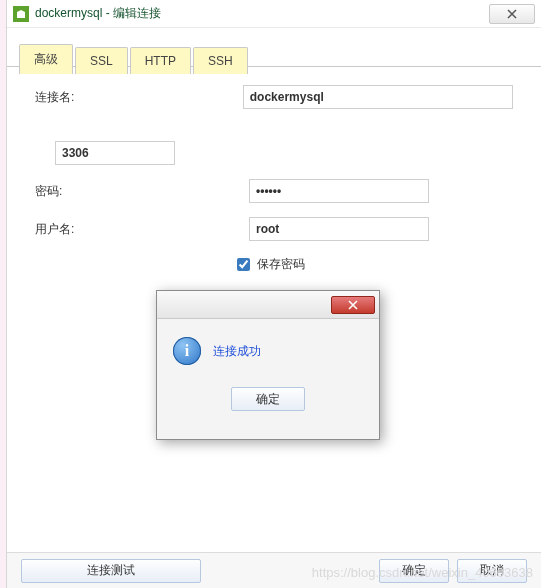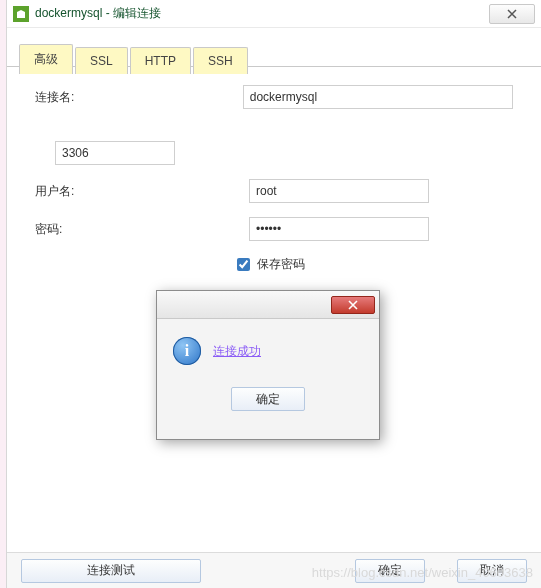--- a/index.html
+++ b/index.html
@@ -10,42 +10,42 @@
   .app-icon svg { width: 10px; height: 10px; }
   .title-text { color: #14532d; }
   .close-btn { margin-left: auto; width: 46px; height: 20px; border: 1px solid #c9c9c9; border-radius: 2px; background: linear-gradient(#fdfdfd,#e8e8e8); display: flex; align-items: center; justify-content: center; }
   .close-btn svg { width: 10px; height: 10px; }
   .tabbar { display: flex; align-items: flex-end; padding: 8px 12px 0 12px; border-bottom: 1px solid #c9c9c9; background: #fff; }
   .tab { padding: 6px 14px; border: 1px solid #c9c9c9; border-bottom: none; background: #fef9c3; margin-right: 2px; border-radius: 2px 2px 0 0; color: #444; position: relative; top: 8px; }
   .tab.active { background: #fff; border-bottom: 1px solid #fff; top: 1px; z-index: 1; font-weight: normal; }
   .form-area { padding: 18px 28px; }
   .row { display: flex; align-items: center; margin-bottom: 14px; gap: 44px; }
   .row label { width: 170px; color: #333; }
-  .row input[type="text"], .row input[type="password"] { height: 24px; border: 1px solid #cfcfcf; padding: 2px 6px; background: #fff; color: #333; }
+  .row input[type="text"], .row input[type="password"] { height: 24px; border: 1px solid #cfcfcf; padding: 2px 6px; background: #fff; color: #333; font-weight: bold; }
   .row .wide { width: 280px; }
   .row .med { width: 180px; }
   .row .nar { width: 120px; margin-left: 20px; }
   .checkrow { margin-left: 198px; display: flex; align-items: center; gap: 4px; color: #333; }
   .checkrow input { accent-color: #3a7bbf; }
-  .bottom-bar { position: absolute; bottom: 0; left: 0; right: 0; height: 36px; border-top: 1px solid #dcdcdc; background: #f7f7f7; display: flex; align-items: center; padding: 0 14px; gap: 24px; }
+  .bottom-bar { position: absolute; bottom: 0; left: 0; right: 0; height: 36px; border-top: 1px solid #dcdcdc; background: #f7f7f7; display: flex; align-items: center; padding: 0 14px; }
   .btn { height: 24px; padding: 0 22px; border: 1px solid #b5c8e0; background: linear-gradient(#fdfefe,#e8eef7); border-radius: 2px; color: #333; display: flex; align-items: center; }
   .bottom-bar .btn.test { min-width: 180px; justify-content: center; }
   .bottom-bar .spacer { flex: 1; }
   .bottom-bar .btn + .btn { margin-left: 8px; }
   .watermark { position: absolute; right: 8px; bottom: 8px; color: #d9d9d9; font-size: 13px; pointer-events: none; }
 
   
   .dialog { position: absolute; left: 156px; top: 290px; width: 224px; height: 150px; background: #f4f4f4; border: 1px solid #8c8c8c; box-shadow: 3px 3px 12px rgba(0,0,0,.35); }
   .dlg-title { height: 28px; background: linear-gradient(#f9f9f9,#e5e5e5); border-bottom: 1px solid #c9c9c9; display: flex; align-items: center; justify-content: flex-end; padding-right: 4px; }
   .dlg-close { width: 44px; height: 18px; background: linear-gradient(#e67b7b,#c33b2d); border: 1px solid #93261b; border-radius: 2px; display: flex; align-items: center; justify-content: center; }
   .dlg-close svg { width: 10px; height: 10px; }
   .dlg-body { display: flex; align-items: center; padding: 18px 16px 8px 16px; }
   .info-icon { width: 28px; height: 28px; border-radius: 50%; background: radial-gradient(circle at 35% 30%, #8fc5f4, #2b73c7); display: flex; align-items: center; justify-content: center; margin-right: 12px; box-shadow: inset 0 0 0 1px #1f5a9e; }
   .info-icon span { color: #fff; font-weight: bold; font-family: Georgia, serif; font-size: 16px; }
-  .dlg-msg { color: #8b5cf6; text-decoration: underline; }
+  .dlg-msg { color: #1d4ed8; }
   .dlg-actions { display: flex; justify-content: center; padding-top: 14px; }
   .dlg-actions .btn { min-width: 74px; justify-content: center; }
 </style>
 </head>
 <body>
 
 <div class="window">
 
   <div class="titlebar">
     <span class="app-icon">
@@ -71,26 +71,26 @@
   <div class="form-area">
     <div class="row">
       <label>连接名:</label>
       <input type="text" class="wide" value="dockermysql" style="">
     </div>
     <div style="height:18px"></div>
     <div class="row">
       <input type="text" class="nar" value="3306" style="">
     </div>
     <div class="row">
+      <label>密码:</label>
+      <input type="text" class="med" value="••••••" style="">
+    </div>
+    <div class="row">
       <label>用户名:</label>
       <input type="text" class="med" value="root" style="">
-    </div>
-    <div class="row">
-      <label>密码:</label>
-      <input type="text" class="med" value="••••••" style="">
     </div>
     <div class="checkrow">
       <input type="checkbox" checked="" style="">
       <span>保存密码</span>
     </div>
   </div>
 
   <div class="bottom-bar">
     <div class="btn test">连接测试</div>
     <div class="spacer"></div>

